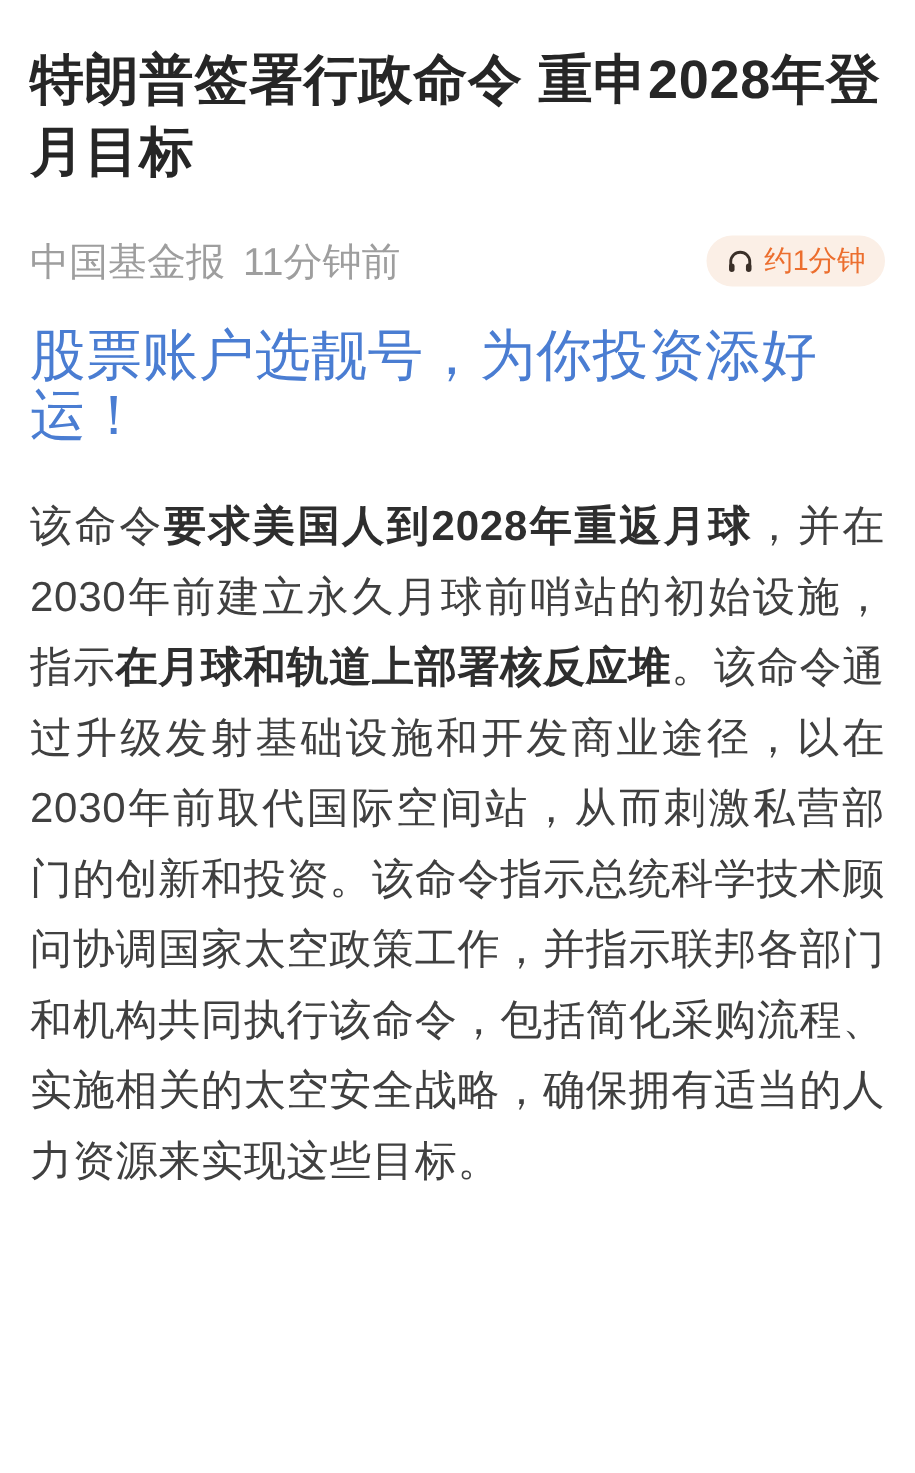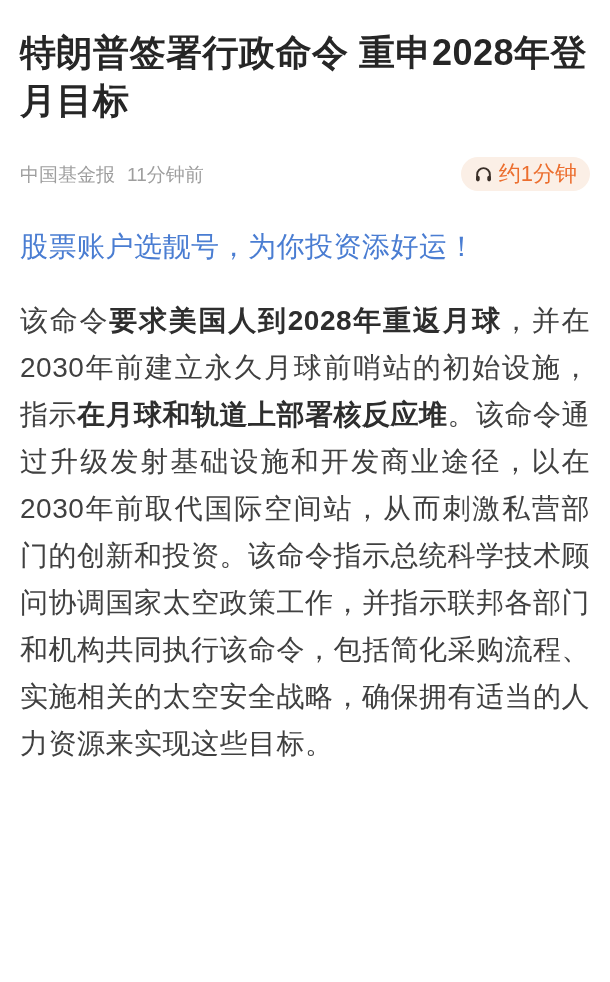--- a/index.html
+++ b/index.html
@@ -27,44 +27,44 @@
   .meta-row {
     margin-top: 32px;
     display: flex;
     align-items: center;
     justify-content: space-between;
   }
   .meta-left {
     display: flex;
     align-items: center;
     color: #9e9e9e;
-    font-size: 19px;
+    font-size: 26px;
     line-height: 27px;
   }
   .meta-source { margin-right: 12px; }
   .audio-pill {
     display: inline-flex;
     align-items: center;
     gap: 6px;
     height: 34px;
     padding: 0 13px;
     border-radius: 17px;
     background: #fbefe6;
     cursor: pointer;
     user-select: none;
   }
   .audio-pill svg { display: block; }
   .audio-label {
-    font-size: 22px;
+    font-size: 19px;
     color: #ec6e2e;
   }
   .promo-link {
     display: block;
-    margin-top: 36px;
-    font-size: 28px;
+    margin-top: 26px;
+    font-size: 37px;
     line-height: 40px;
     color: #4a7dd2;
     text-decoration: none;
     letter-spacing: 0.5px;
     cursor: pointer;
   }
   .article-body {
     margin-top: 30px;
   }
   .article-body p {

